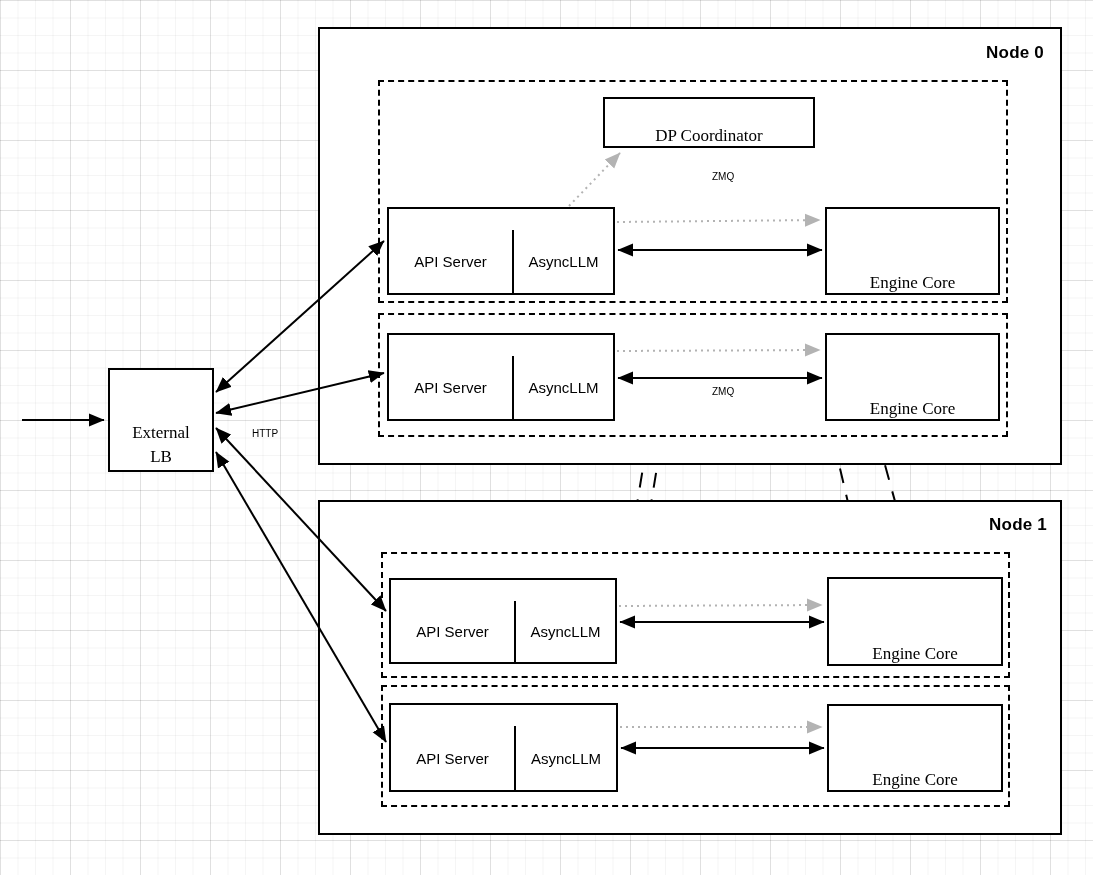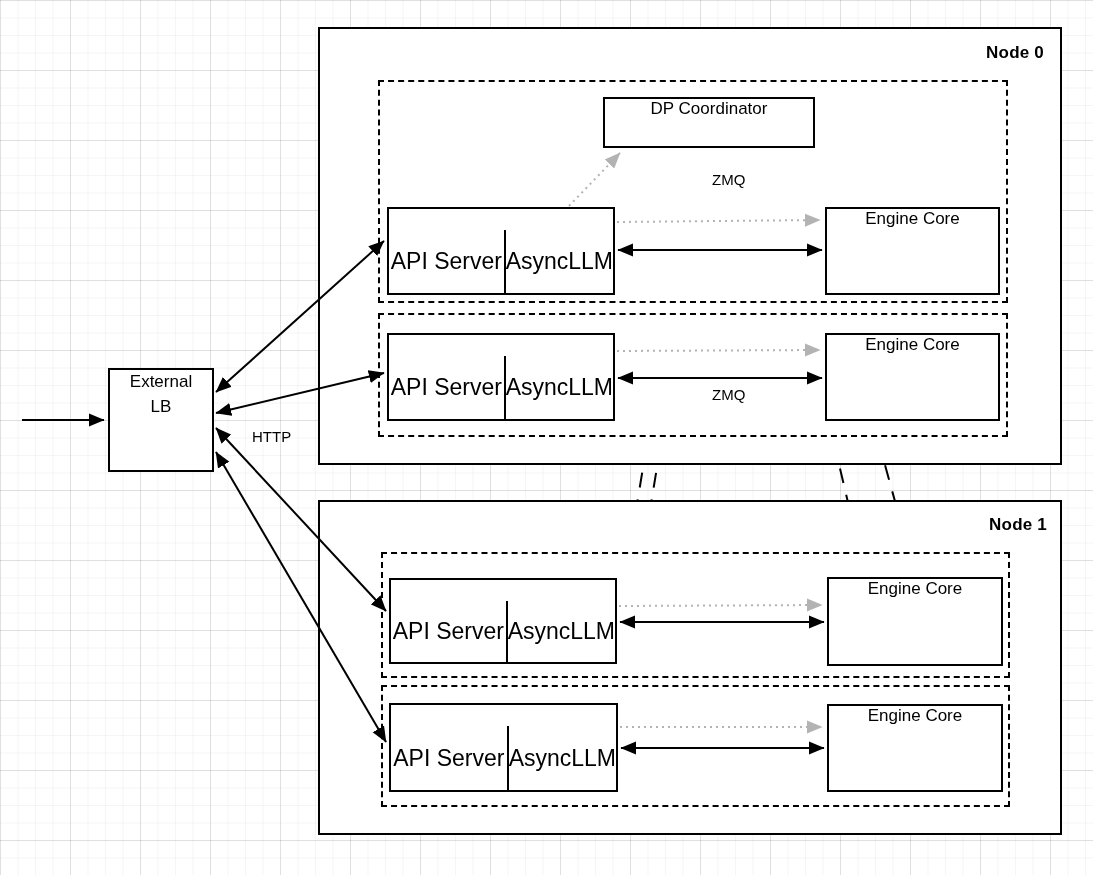--- a/index.html
+++ b/index.html
@@ -11,27 +11,27 @@
       linear-gradient(to right, rgba(0,0,0,0.085) 1px, transparent 1px),
       linear-gradient(to bottom, rgba(0,0,0,0.085) 1px, transparent 1px),
       linear-gradient(to right, rgba(0,0,0,0.04) 1px, transparent 1px),
       linear-gradient(to bottom, rgba(0,0,0,0.04) 1px, transparent 1px);
     background-size:70px 70px, 70px 70px, 17.5px 17.5px, 17.5px 17.5px;
   }
   .abs{position:absolute; box-sizing:border-box;}
   .node{border:2px solid #000; background:#fff;}
   .node-label{position:absolute; font-size:17px; letter-spacing:.2px;font-weight:bold;}
   .replica{border:2px dashed #000; background:transparent;}
-  .box{border:2px solid #000; background:#fff; display:flex; align-items:flex-start; justify-content:center; font-size:17px;}
+  .box{border:2px solid #000; background:#fff; display:flex; align-items:flex-end; justify-content:center; font-size:17px;font-family:Liberation Serif, serif;}
   .combo{border:2px solid #000; background:#fff; display:flex;}
-  .combo .cell{display:flex; align-items:center; justify-content:center; font-size:23px;margin-top:21px;}
+  .combo .cell{display:flex; align-items:center; justify-content:center; font-size:15px;margin-top:21px;}
   .combo .cell.api{width:123px; border-right:2px solid #000;}
   .combo .cell.llm{flex:1;border-radius:31px;}
   .lb-text{text-align:center; white-space:pre-line; line-height:1.45; font-size:17px;}
-  .edge-label{position:absolute; font-size:15px; background:transparent;}
+  .edge-label{position:absolute; font-size:10px; background:transparent;}
   svg.layer{position:absolute; left:0; top:0; width:1093px; height:875px; pointer-events:none;}
   .z1{z-index:1} .z2{z-index:2} .z3{z-index:3} .z4{z-index:4}
 </style>
 </head>
 <body>
 
 <div class="canvas">
 
   <svg class="layer z1">
     <defs>

